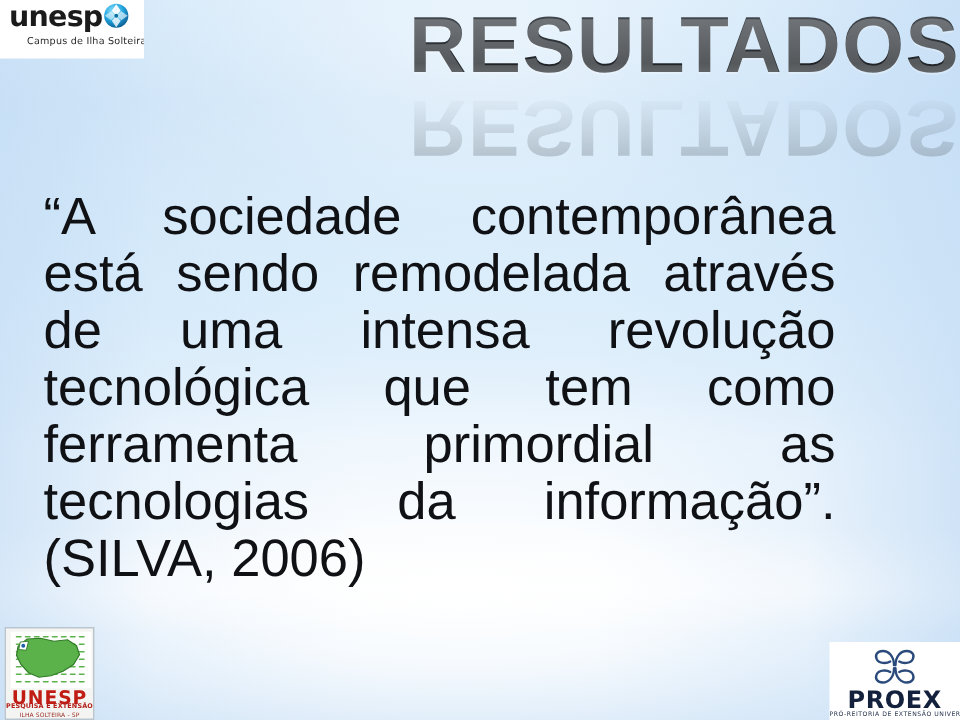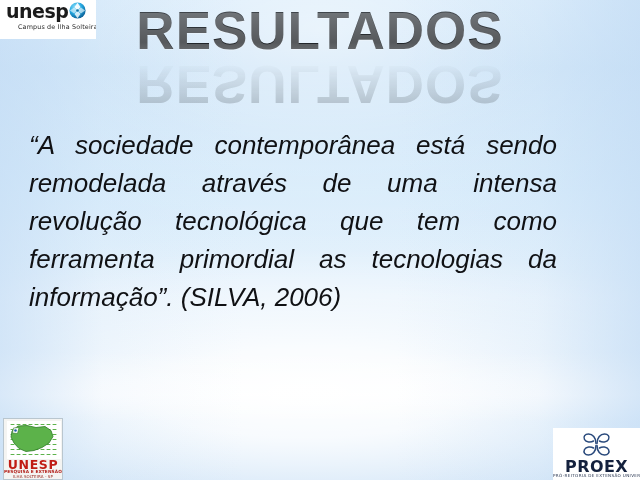--- a/index.html
+++ b/index.html
@@ -65,21 +65,21 @@
     pointer-events: none;
   }
 
   
   #title-wrap {
     position: absolute;
     left: 0;
     right: 0;
     top: 4px;
     height: 92px;
-    text-align: center;
+    text-align: right;
     pointer-events: none;
   }
   .title-text {
     font-family: "Liberation Sans", sans-serif;
     font-weight: bold;
     font-size: 53px;
     letter-spacing: 1px;
     line-height: 1;
     color: #2f3337;
     display: block;
@@ -102,25 +102,24 @@
   }
 
   
   #quote-block {
     position: absolute;
     left: 29px;
     top: 126px;
     width: 528px;
     text-align: justify;
     text-justify: inter-word;
-    font-size: 26px;
+    font-size: 35px;
     line-height: 38px;
     color: #101114;
     font-family: "Liberation Sans", sans-serif;
-    font-style: italic;
   }
   #quote-block p {
     margin: 0;
   }
 
   
   #unesp-top-logo {
     position: absolute;
     left: 0;
     top: 0;

